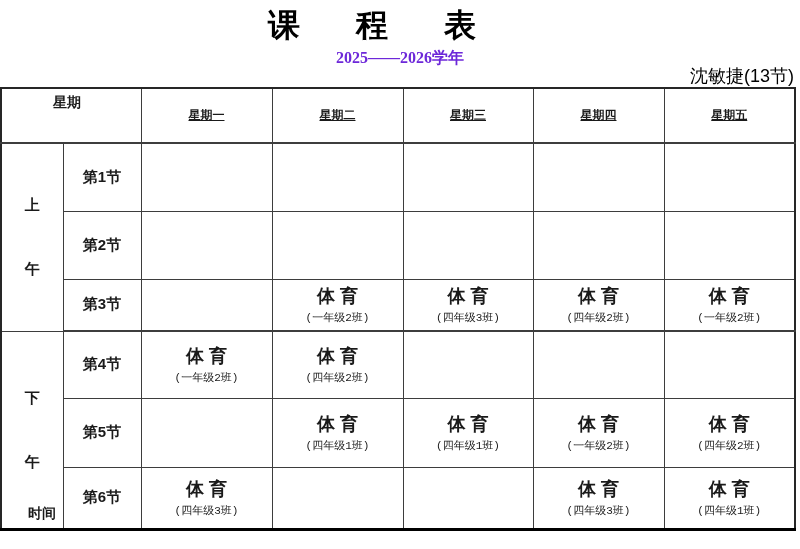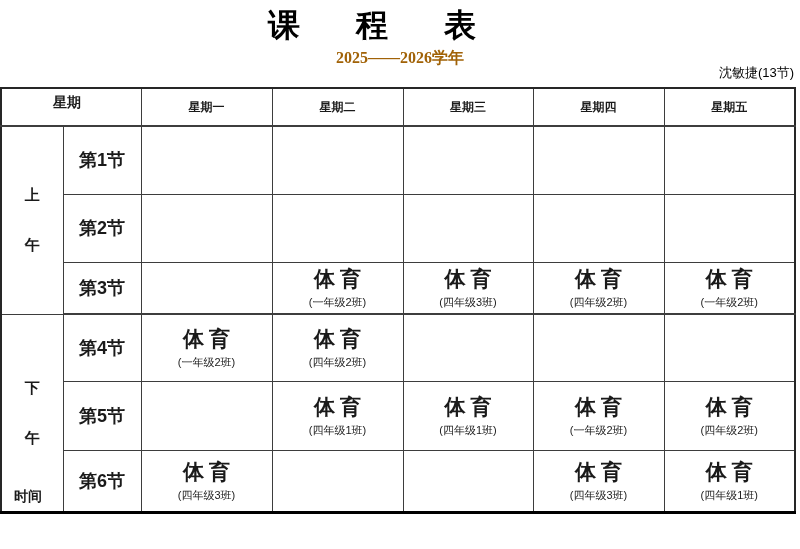--- a/index.html
+++ b/index.html
@@ -5,52 +5,52 @@
   html,body{margin:0;padding:0;background:#fff;}
   #page{position:relative;width:800px;height:549px;background:#fff;overflow:hidden;
         font-family:"Liberation Sans",sans-serif;color:#1a1a1a;}
 
   
   .title{position:absolute;top:4px;left:0;width:800px;margin:0 -56px 0 0;
          text-align:center;font-family:"Liberation Serif",serif;
          font-size:32px;font-weight:bold;letter-spacing:56px;color:#000;}
   .subtitle{position:absolute;top:48px;left:0;width:800px;margin:0;
             text-align:center;font-family:"Liberation Serif",serif;
-            font-size:16px;font-weight:bold;color:#a16207;}
-  .teacher{position:absolute;top:64px;right:6px;font-size:13px;color:#000;}
+            font-size:16px;font-weight:bold;color:#6d28d9;}
+  .teacher{position:absolute;top:64px;right:6px;font-size:18px;color:#000;}
 
   
   table.sched{position:absolute;top:87px;left:0;width:794px;
               border-collapse:collapse;table-layout:fixed;
               border:2px solid #262626;border-bottom:3px solid #000;}
   table.sched td,table.sched th{border:1px solid #3d3d3d;padding:0;
               text-align:center;vertical-align:middle;background:#fff;}
 
-  tr.hdr{height:38px;}
+  tr.hdr{height:55px;text-decoration:underline;}
   tr.r1,tr.r2{height:68px;}
   tr.r3{height:52px;}
   tr.r4{height:67px;}
   tr.r5{height:69px;}
   tr.r6{height:62px;}
   tr.hdr th{border-bottom-width:2px;}
   tr.r3 td{border-bottom-width:2px;}
 
   .day-header{font-size:12px;font-weight:bold;}
-  .period{font-size:18px;font-weight:bold;}
+  .period{font-size:15px;font-weight:bold;}
   .corner-day{position:absolute;top:6px;left:52px;font-size:14px;font-weight:bold;}
-  .corner-time{position:absolute;bottom:6px;left:13px;font-size:14px;font-weight:bold;}
-
-  
-  .section-label{display:inline-block;width:18px;line-height:50px;
+  .corner-time{position:absolute;bottom:6px;left:27px;font-size:14px;font-weight:bold;}
+
+  
+  .section-label{display:inline-block;width:18px;line-height:64px;
                  font-size:15px;font-weight:bold;word-break:break-all;}
 
   
-  .subject{font-family:"Liberation Serif",serif;font-size:21px;font-weight:bold;
+  .subject{font-family:"Liberation Serif",serif;font-size:18px;font-weight:bold;
            letter-spacing:5px;margin-right:-5px;}
-  .group{font-family:Liberation Sans, sans-serif;font-size:11px;margin-top:2px;}
+  .group{font-family:Liberation Mono, monospace;font-size:11px;margin-top:2px;}
 </style>
 </head>
 <body>
 
 <div id="page">
 
   <h1 class="title">课程表</h1>
   <div class="subtitle">2025——2026学年</div>
   <div class="teacher">沈敏捷(13节)</div>
 

